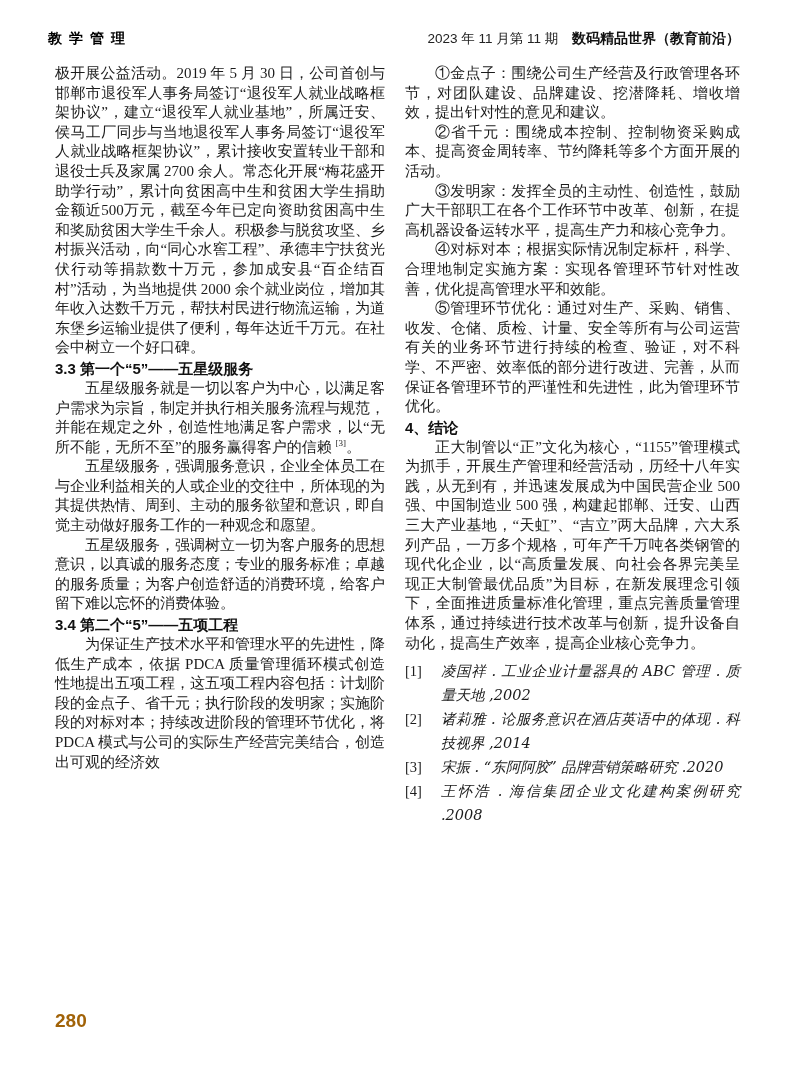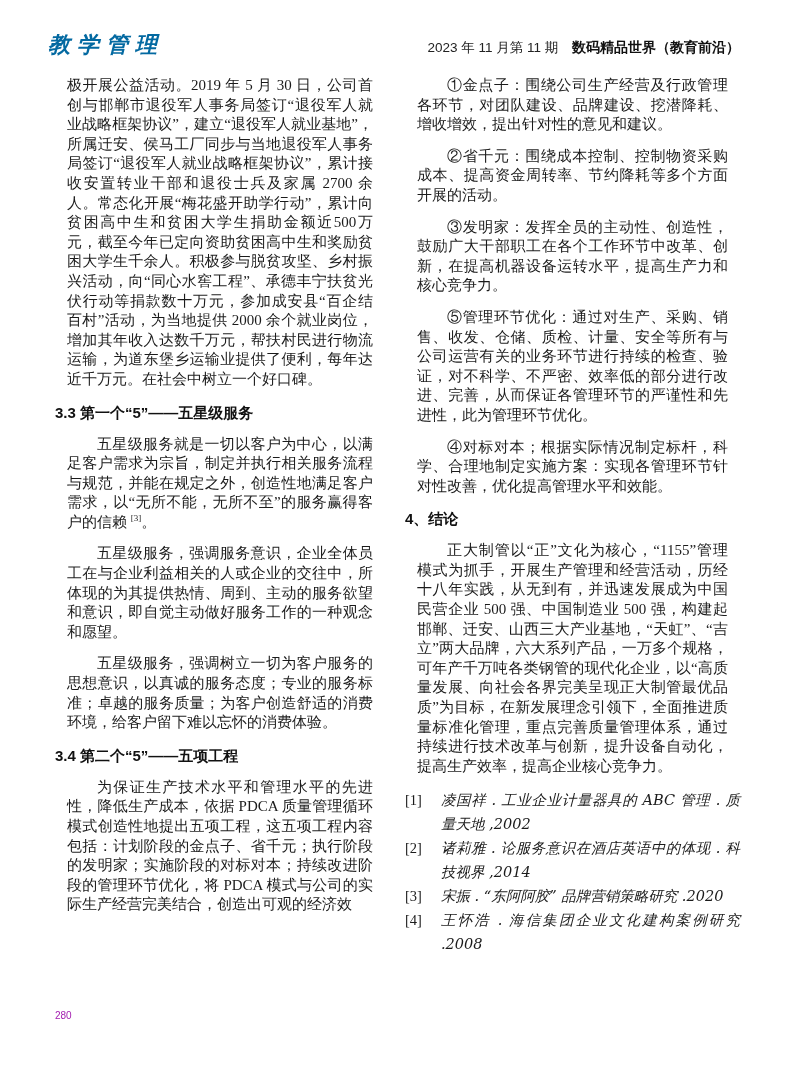--- a/index.html
+++ b/index.html
@@ -12,39 +12,39 @@
     overflow:hidden;
     box-sizing:border-box;
   }
   
   .header{
     position:absolute;top:30px;left:48px;right:54px;
     display:flex;justify-content:space-between;align-items:baseline;
   }
   .column-title{
     font-family:"DejaVu Serif",serif;
-    font-style:italic;font-weight:bold;
-    font-size:22px;letter-spacing:7px;color:#0369a1;
+    font-weight:bold;
+    font-size:14px;letter-spacing:7px;color:#000000;
   }
   .header-right{
     font-family:Liberation Sans, sans-serif;
     font-size:13.5px;color:#222;white-space:nowrap;
   }
   .journal-name{font-weight:bold;margin-left:10px;font-size:14px;color:#111;}
   
   .columns{
     position:absolute;top:64px;left:55px;
     width:685px;
     display:flex;gap:20px;
   }
   .col{text-align:justify;}
   .col.left{width:330px;}
   .col.right{width:335px;}
   .col p{
-    margin:12px;
+    margin:0;
     font-size:15px;line-height:19.6px;
     text-align:justify;
   }
   .col p.indent{text-indent:2em;}
   .col h3{
     margin:0;
     font-family:"Liberation Sans","DejaVu Sans",sans-serif;
     font-weight:bold;font-size:15px;line-height:21px;color:#111;
   }
   sup.ref-mark{font-size:9px;line-height:0;vertical-align:super;}
@@ -64,21 +64,21 @@
   .ref-text{
     flex:1;
     font-family:"DejaVu Serif",serif;
     font-style:italic;
     text-align:justify;
   }
   
   .page-number{
     position:absolute;left:55px;top:1010px;
     font-family:"Liberation Sans","DejaVu Sans",sans-serif;
-    font-weight:normal;font-size:10px;color:#a21caf;
+    font-weight:bold;font-size:19px;color:#a16207;
   }
 </style>
 </head>
 <body>
 
 <div class="page">
 
   <div class="header">
     <span class="column-title">教学管理</span>
     <span class="header-right">
@@ -96,22 +96,22 @@
       <p class="indent">五星级服务，强调服务意识，企业全体员工在与企业利益相关的人或企业的交往中，所体现的为其提供热情、周到、主动的服务欲望和意识，即自觉主动做好服务工作的一种观念和愿望。</p>
       <p class="indent">五星级服务，强调树立一切为客户服务的思想意识，以真诚的服务态度；专业的服务标准；卓越的服务质量；为客户创造舒适的消费环境，给客户留下难以忘怀的消费体验。</p>
       <h3>3.4 第二个“5”——五项工程</h3>
       <p class="indent">为保证生产技术水平和管理水平的先进性，降低生产成本，依据 PDCA 质量管理循环模式创造性地提出五项工程，这五项工程内容包括：计划阶段的金点子、省千元；执行阶段的发明家；实施阶段的对标对本；持续改进阶段的管理环节优化，将 PDCA 模式与公司的实际生产经营完美结合，创造出可观的经济效</p>
     </div>
 
     <div class="col right">
       <p class="indent">①金点子：围绕公司生产经营及行政管理各环节，对团队建设、品牌建设、挖潜降耗、增收增效，提出针对性的意见和建议。</p>
       <p class="indent">②省千元：围绕成本控制、控制物资采购成本、提高资金周转率、节约降耗等多个方面开展的活动。</p>
       <p class="indent">③发明家：发挥全员的主动性、创造性，鼓励广大干部职工在各个工作环节中改革、创新，在提高机器设备运转水平，提高生产力和核心竞争力。</p>
+      <p class="indent">④对标对本；根据实际情况制定标杆，科学、合理地制定实施方案：实现各管理环节针对性改善，优化提高管理水平和效能。</p>
       <p class="indent">⑤管理环节优化：通过对生产、采购、销售、收发、仓储、质检、计量、安全等所有与公司运营有关的业务环节进行持续的检查、验证，对不科学、不严密、效率低的部分进行改进、完善，从而保证各管理环节的严谨性和先进性，此为管理环节优化。</p>
-      <p class="indent">④对标对本；根据实际情况制定标杆，科学、合理地制定实施方案：实现各管理环节针对性改善，优化提高管理水平和效能。</p>
       <h3>4、结论</h3>
       <p class="indent">正大制管以“正”文化为核心，“1155”管理模式为抓手，开展生产管理和经营活动，历经十八年实践，从无到有，并迅速发展成为中国民营企业 500 强、中国制造业 500 强，构建起邯郸、迁安、山西三大产业基地，“天虹”、“吉立”两大品牌，六大系列产品，一万多个规格，可年产千万吨各类钢管的现代化企业，以“高质量发展、向社会各界完美呈现正大制管最优品质”为目标，在新发展理念引领下，全面推进质量标准化管理，重点完善质量管理体系，通过持续进行技术改革与创新，提升设备自动化，提高生产效率，提高企业核心竞争力。</p>
       <ul class="ref-list">
         <li class="ref-item">
           <span class="ref-label">[1]</span>
           <span class="ref-text">凌国祥 . 工业企业计量器具的 ABC 管理 . 质量天地 ,2002</span>
         </li>
         <li class="ref-item">
           <span class="ref-label">[2]</span>
           <span class="ref-text">诸莉雅 . 论服务意识在酒店英语中的体现 . 科技视界 ,2014</span>

